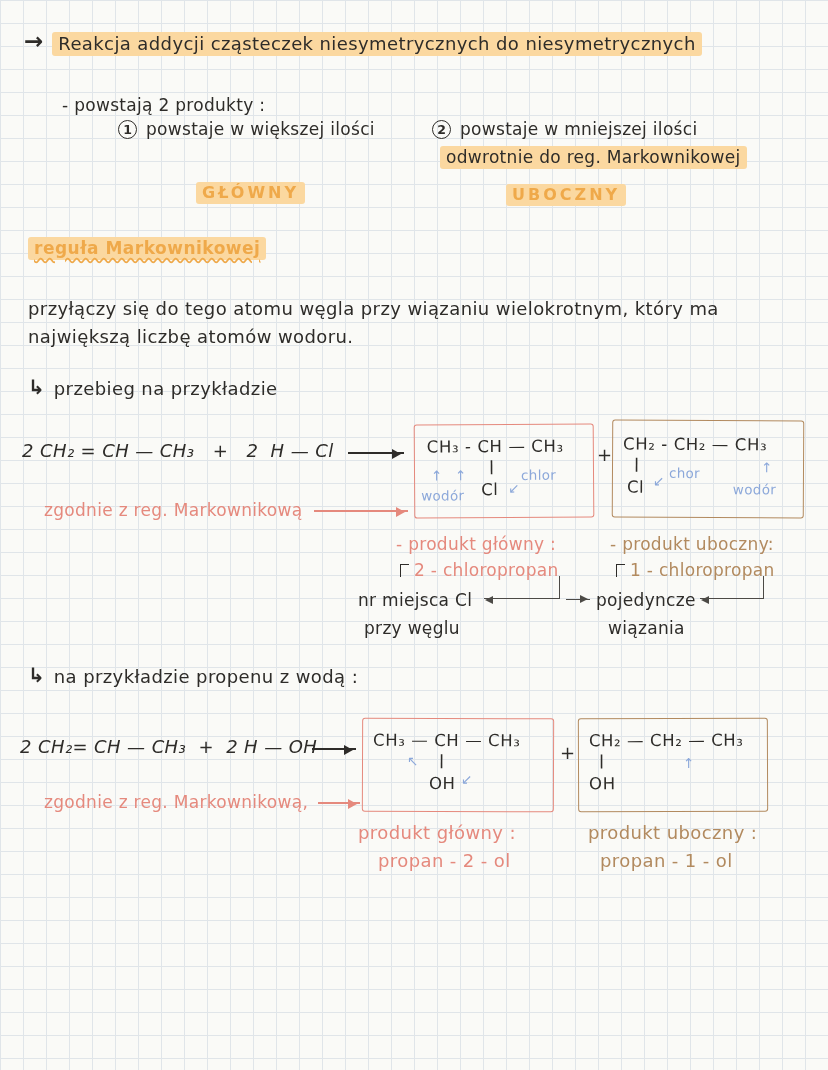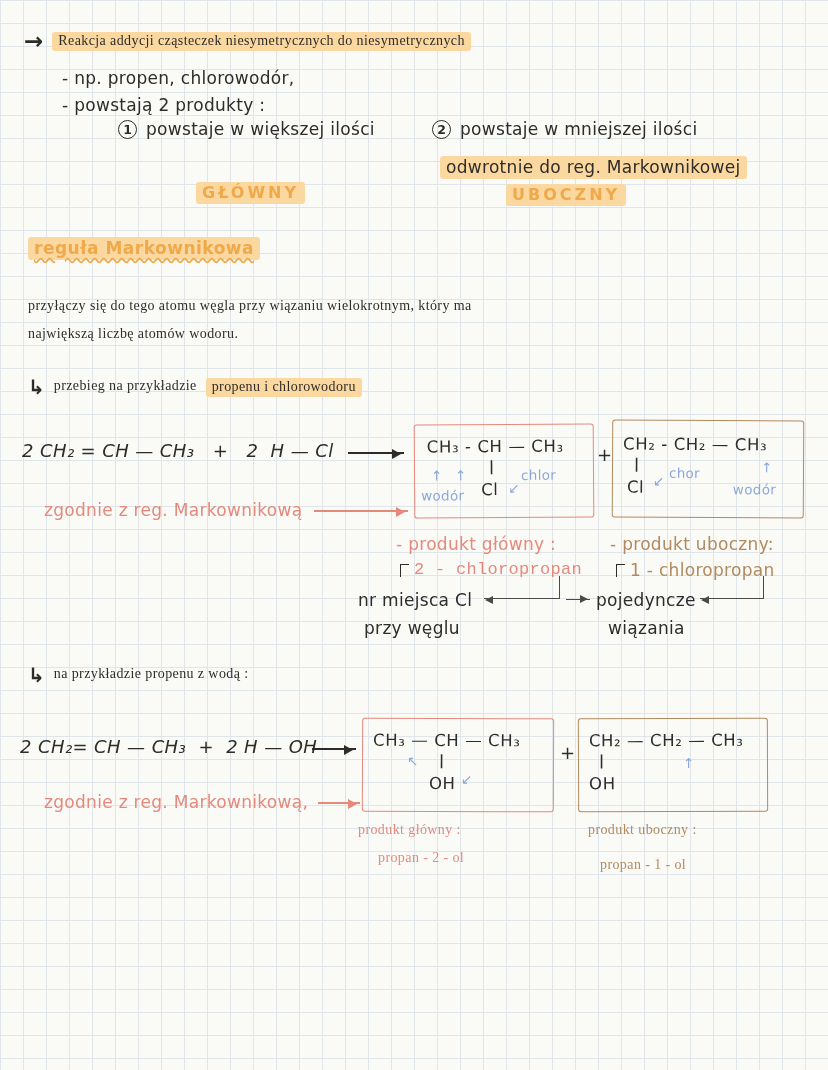--- a/index.html
+++ b/index.html
@@ -14,21 +14,21 @@
       linear-gradient(to bottom, var(--grid,#e0e5e9) 1px, transparent 1px);
     background-size: 23px 23px;
     overflow:hidden;
     color: var(--ink,#2e2c29);
   }
 
   .abs { position:absolute; }
   .row { position:absolute; display:flex; align-items:flex-start; gap:9px; }
 
   .t17 { font-size:17px; letter-spacing:0.3px; white-space:nowrap; }
-  .t18 { font-size:14px; letter-spacing:0.4px; white-space:nowrap;font-family:Liberation Serif, serif; }
+  .t18 { font-size:18px; letter-spacing:0.4px; white-space:nowrap; }
 
   .ink   { color: var(--ink,#2e2c29); }
   .pink  { color: var(--pink,#e5897d); }
   .brown { color: var(--brown,#b28a5f); }
   .blue  { color: var(--blue,#8ca8da); font-size:13.5px; letter-spacing:0.3px; white-space:nowrap; }
   .orange{ color: var(--orange,#efa94a); }
 
   .hl  { background: var(--highlight,#fbd8a0); padding:1px 6px 2px; border-radius:3px; }
   .tag { font-size:16px; font-weight:700; letter-spacing:3px; }
   .rule-head { font-size:17px; font-weight:600; letter-spacing:0.5px;
@@ -68,52 +68,50 @@
 </head>
 <body>
 
 <div class="paper">
 
   <div class="row" style="left:24px; top:32px;">
     <span class="ink arrow-glyph">→</span>
     <span class="ink hl t18">Reakcja addycji cząsteczek niesymetrycznych do niesymetrycznych</span>
   </div>
 
-  <div class="abs ink t17" style="left:62px; top:68px;">- np. propen, chlorowodór,</div>
   <div class="abs ink t17" style="left:62px; top:95px;">- powstają 2 produkty :</div>
 
   <div class="row" style="left:118px; top:119px;">
     <span class="circ">1</span>
     <span class="ink t17">powstaje w większej ilości</span>
   </div>
   <div class="abs" style="left:196px; top:183px;">
     <span class="orange hl tag">GŁÓWNY</span>
   </div>
 
   <div class="row" style="left:432px; top:119px;">
     <span class="circ">2</span>
     <span class="ink t17">powstaje w mniejszej ilości</span>
   </div>
-  <div class="abs" style="left:440px; top:147px;margin-top:10px;">
+  <div class="abs" style="left:440px; top:147px;">
     <span class="ink t17 hl">odwrotnie do reg. Markownikowej</span>
   </div>
   <div class="abs" style="left:506px; top:185px;">
     <span class="orange hl tag">UBOCZNY</span>
   </div>
 
   <div class="abs" style="left:28px; top:238px;">
-    <span class="orange hl rule-head">reguła Markownikowa</span>
+    <span class="orange hl rule-head">reguła Markownikowej</span>
   </div>
   <div class="abs ink t18" style="left:28px; top:298px;">przyłączy się do tego atomu węgla przy wiązaniu wielokrotnym, który ma</div>
   <div class="abs ink t18" style="left:28px; top:326px;">największą liczbę atomów wodoru.</div>
 
   <div class="row" style="left:28px; top:378px;">
     <span class="ink pointer-glyph">↳</span>
     <span class="ink t18">przebieg na przykładzie</span>
-    <span class="ink t18 hl">propenu i chlorowodoru</span>
   </div>
 
   <div class="abs ink eq" style="left:22px; top:440px;">2 CH₂ = CH — CH₃   +   2  H — Cl</div>
   <div class="harrow" style="left:348px; top:452px; width:56px;"></div>
 
   <div class="box pinkb" style="left:414px; top:424px; width:180px; height:94px; transform:rotate(-0.4deg);">
     <span class="abs ink formula" style="left:12px; top:12px;">CH₃ - CH — CH₃</span>
     <span class="abs ink bond" style="left:74px; top:33px;">|</span>
     <span class="abs ink formula" style="left:66px; top:55px;">Cl</span>
     <span class="abs blue" style="left:6px; top:62px;">wodór</span>
@@ -135,21 +133,21 @@
     <span class="abs blue" style="left:120px; top:60px;">wodór</span>
   </div>
 
   <div class="abs pink t17" style="left:44px; top:500px;">zgodnie z reg. Markownikową</div>
   <div class="harrow pinka" style="left:314px; top:510px; width:94px;"></div>
 
   <div class="abs pink t17" style="left:396px; top:534px;">- produkt główny :</div>
   <div class="abs brown t17" style="left:610px; top:534px;text-align:center;">- produkt uboczny:</div>
 
   <div class="bracket pinkb" style="left:400px; top:564px;"></div>
-  <div class="abs pink t17" style="left:414px; top:560px;font-family:Liberation Mono, monospace;">2 - chloropropan</div>
+  <div class="abs pink t17" style="left:414px; top:560px;">2 - chloropropan</div>
   <div class="bracket brownb" style="left:616px; top:564px;"></div>
   <div class="abs brown t17" style="left:630px; top:560px;">1 - chloropropan</div>
 
   <div class="conn" style="left:484px; top:576px; width:76px; height:23px;"></div>
   <div class="connr" style="left:566px; top:599px; width:24px;"></div>
   <div class="conn" style="left:700px; top:576px; width:64px; height:23px;"></div>
 
   <div class="abs ink t17" style="left:358px; top:590px;">nr miejsca Cl</div>
   <div class="abs ink t17" style="left:364px; top:618px;">przy węglu</div>
   <div class="abs ink t17" style="left:596px; top:590px;">pojedyncze</div>
@@ -179,15 +177,15 @@
     <span class="abs ink formula" style="left:10px; top:55px;">OH</span>
     <span class="abs blue" style="left:104px; top:36px;">↑</span>
   </div>
 
   <div class="abs pink t17" style="left:44px; top:792px;">zgodnie z reg. Markownikową,</div>
   <div class="harrow pinka" style="left:318px; top:802px; width:42px;"></div>
 
   <div class="abs pink t18" style="left:358px; top:822px;">produkt główny :</div>
   <div class="abs pink t18" style="left:378px; top:850px;">propan - 2 - ol</div>
   <div class="abs brown t18" style="left:588px; top:822px;">produkt uboczny :</div>
-  <div class="abs brown t18" style="left:600px; top:850px;margin-top:7px;">propan - 1 - ol</div>
+  <div class="abs brown t18" style="left:600px; top:850px;">propan - 1 - ol</div>
 
 </div>
 
 </body></html>

